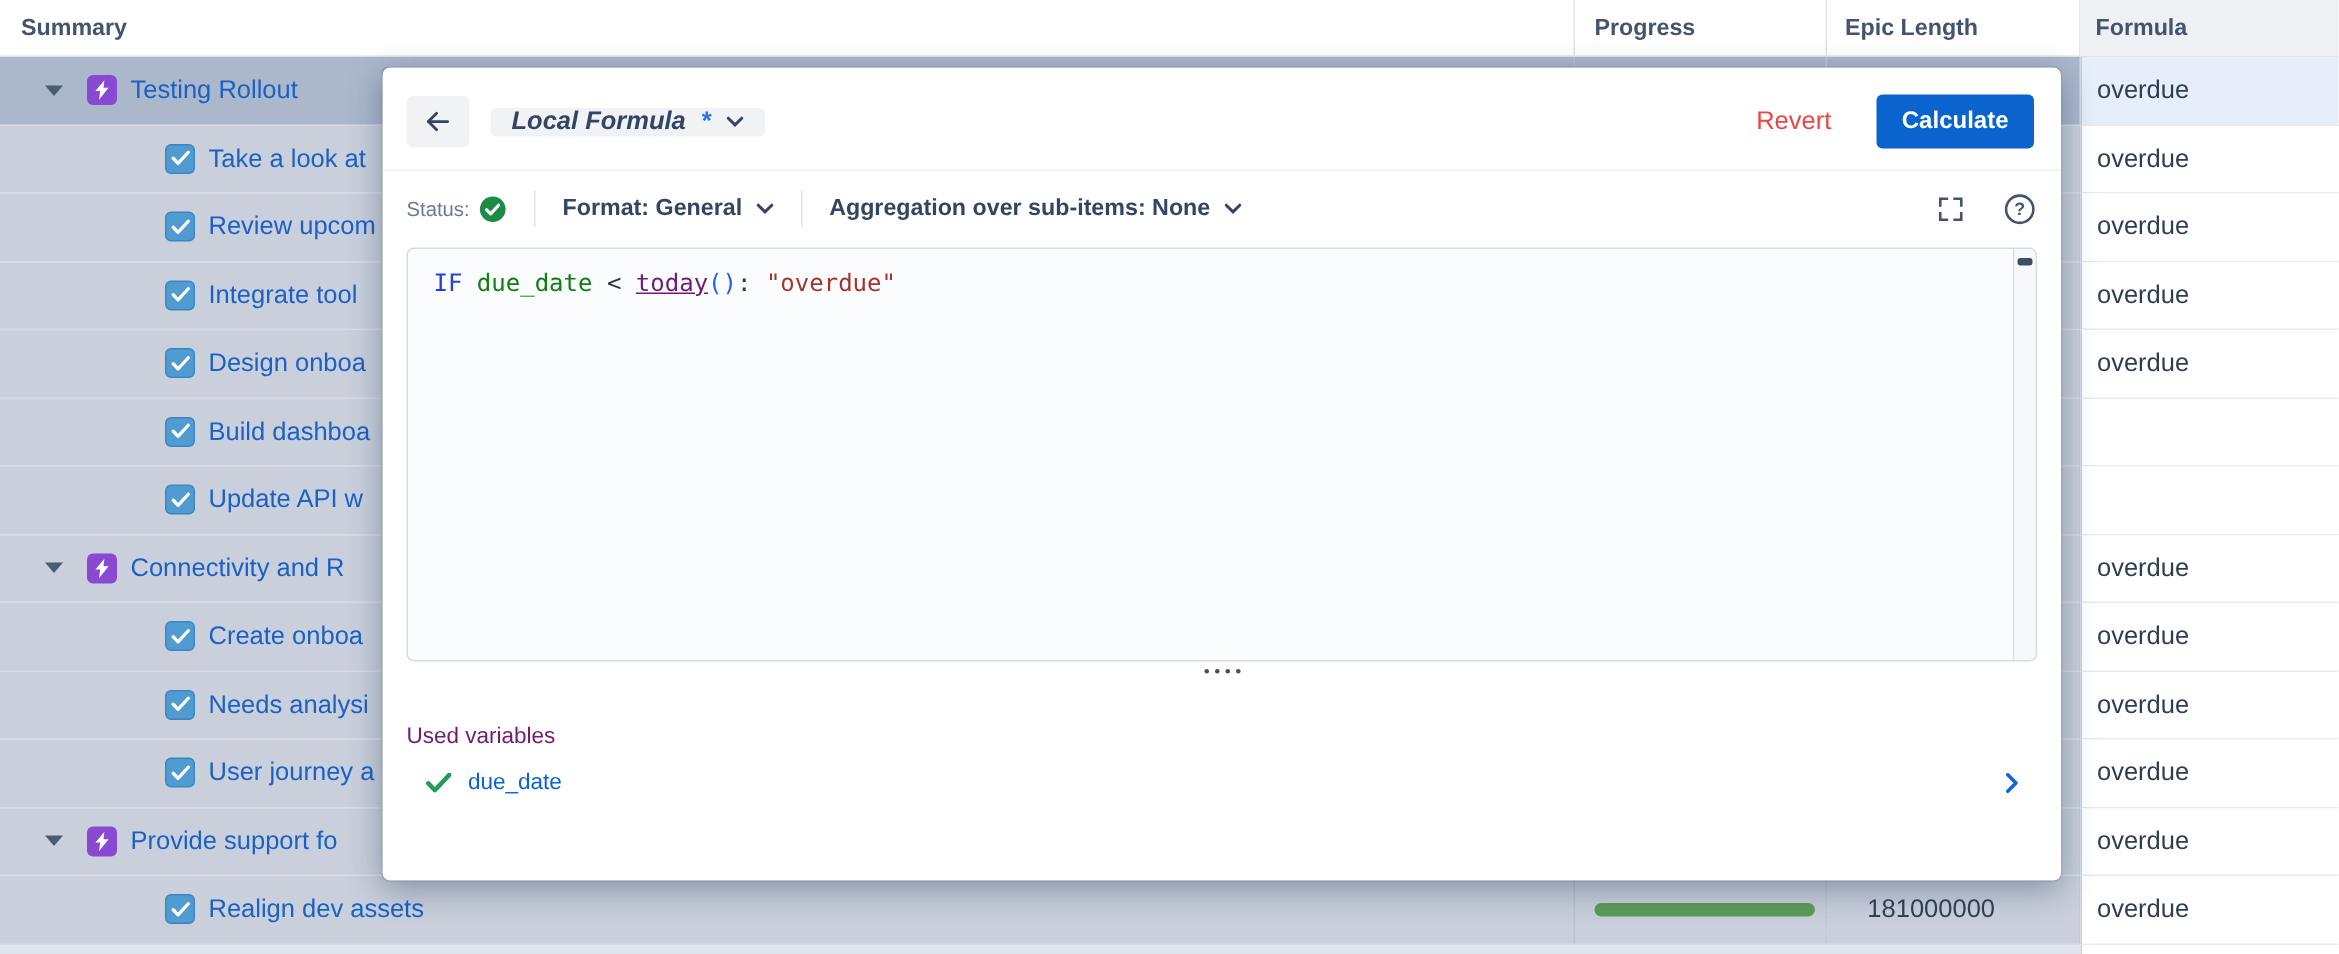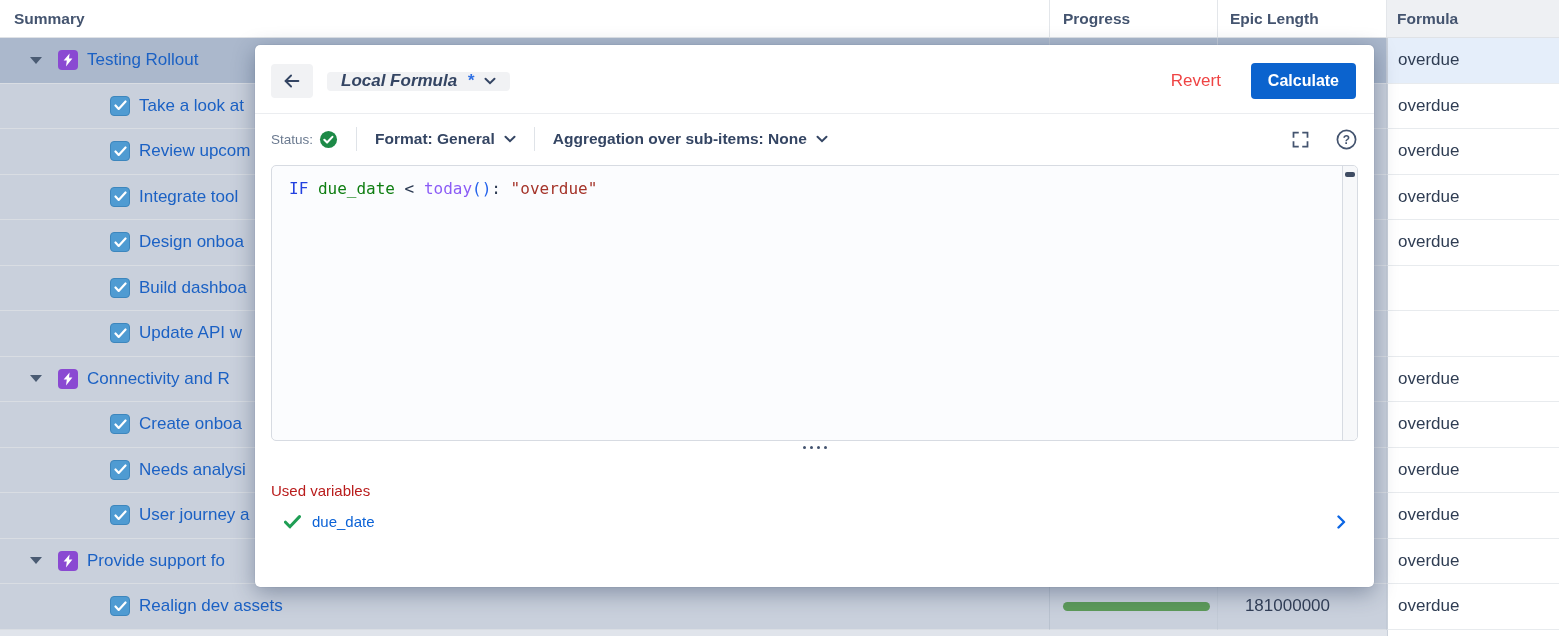--- a/index.html
+++ b/index.html
@@ -67,29 +67,29 @@
   .tb-item { display:flex; align-items:center; gap:9px; font-size:15.5px; font-weight:bold;
     color:#344563; cursor:pointer; }
   .toolbar .spacer { flex:1; }
   .tb-icon { color:#44546f; display:flex; cursor:pointer; margin-left:24px; }
 
   .editor { margin:3px 16px 0 16px; height:276px; border:1px solid #d7dbe2; border-radius:5px;
     background:#fbfcfe; position:relative; overflow:hidden; }
   .code { padding:11px 30px 0 17px; font-family:"DejaVu Sans Mono", monospace; font-size:16px;
     line-height:24px; white-space:pre; }
   .tok-kw { color:#2341e0; } .tok-var { color:#0f7e12; } .tok-op { color:#2b3a52; }
-  .tok-fn { color:#8b5cf6; } .tok-paren { color:#2563eb; } .tok-str { color:#a5342a; }
+  .tok-fn { color:#701a75;text-decoration:underline; } .tok-paren { color:#2563eb; } .tok-str { color:#a5342a; }
   .scrollbar { position:absolute; top:0; right:0; bottom:0; width:15px; background:#f7f8fa;
     border-left:1px solid #d7dbe2; border-radius:0 4px 4px 0; }
   .thumb { position:absolute; top:6px; left:2px; right:2px; height:5px; background:#3f4c63; border-radius:2px; }
 
   .drag-dots { display:flex; justify-content:center; gap:4px; padding:5px 0 0 0; cursor:row-resize; }
   .drag-dots i { width:3px; height:3px; border-radius:50%; background:#42526e; }
 
-  .used-lbl { margin:33px 16px 0 16px; font-size:15px; color:#b91c1c; }
+  .used-lbl { margin:33px 16px 0 16px; font-size:15px; color:#701a75; }
   .var-row { display:flex; align-items:center; margin:14px 28px 0 29px; }
   .var-name { margin-left:11px; font-size:15px; color:#0b62d6; cursor:pointer; }
   .var-row .spacer { flex:1; }
   .var-chevron { color:#0c66e4; display:flex; cursor:pointer; }
 </style>
 </head>
 <body>
 
 <div class="table">
   <div class="hdr">

